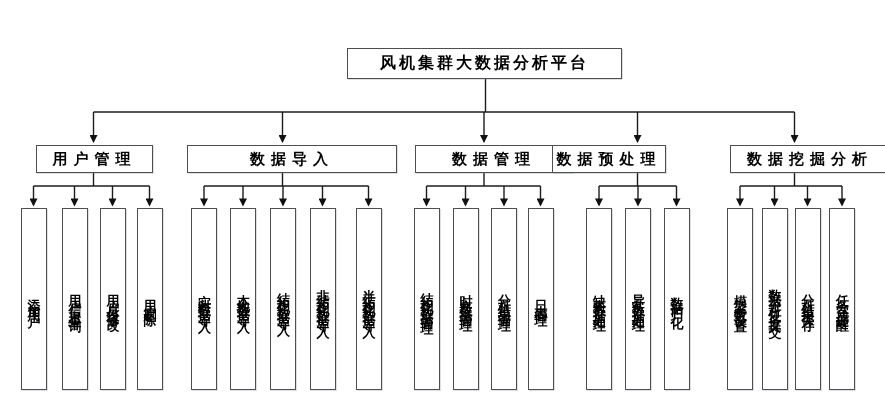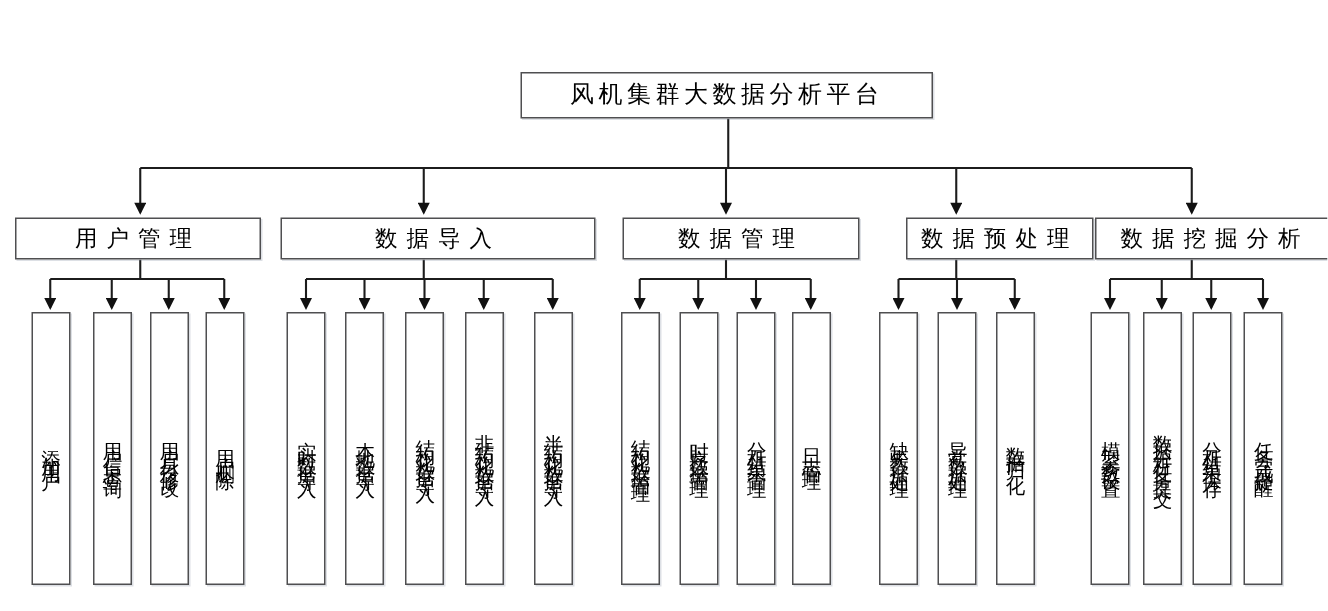--- a/index.html
+++ b/index.html
@@ -20,21 +20,21 @@
   .node {
     position: absolute;
     box-sizing: border-box;
     background: #ffffff;
     border: 1.4px solid #4f4f51;
     box-shadow: 1px 1px 0 rgba(120,130,150,0.25);
     display: flex;
     align-items: center;
     justify-content: center;
     color: #000000;
-    font-weight: normal;
+    font-weight: bold;
     white-space: nowrap;
   }
   .root-node {
     left: 347px; top: 48px;
     width: 275px; height: 31px;
     font-size: 16px;
     letter-spacing: 3px;
   }
   .branch-node {
     top: 145px; height: 28px;
@@ -103,24 +103,24 @@
       <path d="M740 186 L842 186"></path>
       <path d="M740 186 L740 205" marker-end="url(#arrow)"></path>
       <path d="M774.5 186 L774.5 205" marker-end="url(#arrow)"></path>
       <path d="M807.5 186 L807.5 205" marker-end="url(#arrow)"></path>
       <path d="M842 186 L842 205" marker-end="url(#arrow)"></path>
     </g>
   </svg>
 
   <div class="node root-node">风机集群大数据分析平台</div>
 
-  <div class="node branch-node" style="left:10px;width:164px">用户管理</div>
+  <div class="node branch-node" style="left:36px;width:117px">用户管理</div>
   <div class="node branch-node" style="left:187px;width:210px">数据导入</div>
   <div class="node branch-node" style="left:415px;width:158px">数据管理</div>
-  <div class="node branch-node" style="left:604px;width:125px">数据预处理</div>
+  <div class="node branch-node" style="left:552px;width:114px">数据预处理</div>
   <div class="node branch-node" style="left:730px;width:160px">数据挖掘分析</div>
 
   <div class="node leaf-node" style="left:20.5px">添加用户</div>
   <div class="node leaf-node" style="left:61.5px">用户信息查询</div>
   <div class="node leaf-node" style="left:99.5px">用户身份修改</div>
   <div class="node leaf-node" style="left:136.5px">用户删除</div>
 
   <div class="node leaf-node" style="left:191px">实时数据导入</div>
   <div class="node leaf-node" style="left:230px">本地数据导入</div>
   <div class="node leaf-node" style="left:270px">结构化数据导入</div>

